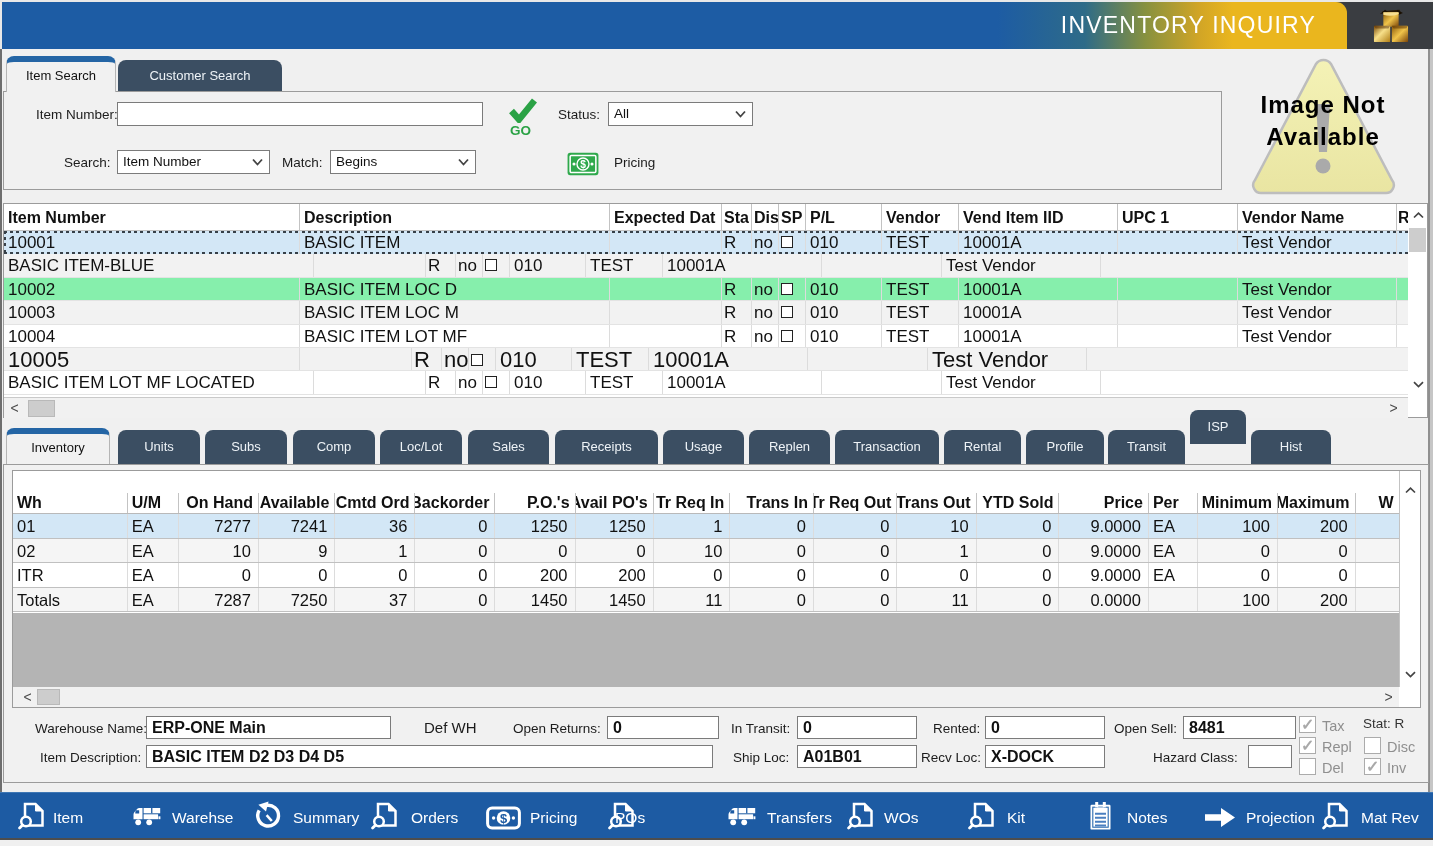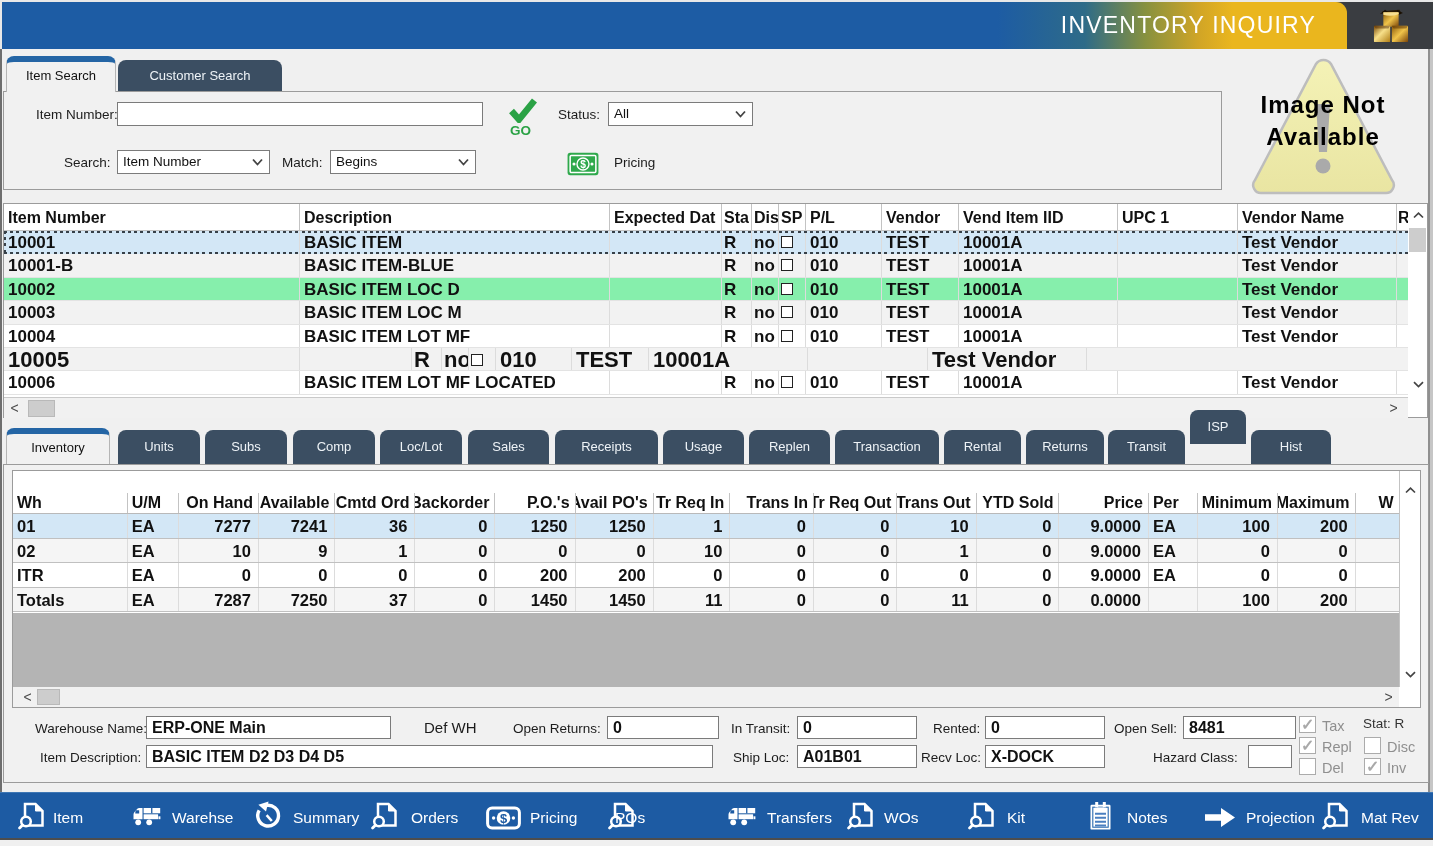--- a/index.html
+++ b/index.html
@@ -26,21 +26,21 @@
 .dd  { position:absolute; background:#fff; border:1px solid #7b7b7b; font-size:13.5px; color:#111; padding:2px 5px; line-height:17px; }
 .dd .arr { position:absolute; right:6px; top:7px; width:11px; height:8px; }
 .dd .arr svg { display:block; }
 
 
 .grid { position:absolute; background:#fff; border:1px solid #9b9b9b; }
 .hrow { display:flex; background:#fff; font-weight:bold; color:#111; }
 .hrow .c { border-right:1px solid #c3c3c3; overflow:hidden; white-space:nowrap; }
 .hrow .c.rt { direction:rtl; }
 .hrow .c.rt b { font-weight:inherit; direction:ltr; unicode-bidi:embed; }
-.drow { display:flex; color:#111; font-weight:bold; }
+.drow { display:flex; color:#111; font-weight:normal; }
 .drow .c { border-right:1px solid #dcdcdc; overflow:hidden; white-space:nowrap; }
 .c { padding:0 4px; }
 .rt { text-align:right; }
 #invgrid .drow .c.rt { padding-right:7px; }
 #invgrid .hrow .c.rt { padding-right:5px; }
 
 .dashh { position:absolute; left:0; right:0; height:2px; background:repeating-linear-gradient(90deg,#374048 0 3px,transparent 3px 6.2px); }
 .dashv { position:absolute; top:0; bottom:0; width:2px; background:repeating-linear-gradient(180deg,#374048 0 3px,transparent 3px 6.2px); }
 
 .sb { position:absolute; background:#f1f1f1; }
@@ -172,21 +172,20 @@
         <div class="c" style="width:159px; ">10001A</div>
         <div class="c" style="width:120px; "></div>
         <div class="c" style="width:159px; ">Test Vendor</div>
         <div class="c" style="width:11px; padding:0 2px;border-right:none;"></div>
         <div class="dashh" style="top:0;"></div>
         <div class="dashh" style="bottom:0;"></div>
         <div class="dashv" style="left:0;"></div>
         <div class="dashv" style="right:0;"></div>
       </div>
       <div class="drow" style="font-size:17px; height:23.4px; line-height:23px; background:#f2f2f2; border-bottom:1px solid #e3e3e3;">
-        <div class="c" style="width:296px; ">10001-B</div>
         <div class="c" style="width:310px; ">BASIC ITEM-BLUE</div>
         <div class="c" style="width:112px; "></div>
         <div class="c" style="width:30px; padding:0 2px;">R</div>
         <div class="c" style="width:27px; padding:0 2px;">no</div>
         <div class="c" style="width:27px; padding:0 2px;"><span style="display:inline-block;width:12px;height:12px;border:1px solid #222;background:#fff;vertical-align:middle;margin-top:-3px;"></span></div>
         <div class="c" style="width:76px; ">010</div>
         <div class="c" style="width:77px; ">TEST</div>
         <div class="c" style="width:159px; ">10001A</div>
         <div class="c" style="width:120px; "></div>
         <div class="c" style="width:159px; ">Test Vendor</div>
@@ -241,21 +240,20 @@
         <div class="c" style="width:27px; padding:0 2px;">no</div>
         <div class="c" style="width:27px; padding:0 2px;"><span style="display:inline-block;width:12px;height:12px;border:1px solid #222;background:#fff;vertical-align:middle;margin-top:-3px;"></span></div>
         <div class="c" style="width:76px; ">010</div>
         <div class="c" style="width:77px; ">TEST</div>
         <div class="c" style="width:159px; ">10001A</div>
         <div class="c" style="width:120px; "></div>
         <div class="c" style="width:159px; ">Test Vendor</div>
         <div class="c" style="width:11px; padding:0 2px;border-right:none;"></div>
       </div>
       <div class="drow" style="font-size:17px; height:23.4px; line-height:23px; background:#fff; border-bottom:1px solid #e3e3e3;">
-        <div class="c" style="width:296px; ">10006</div>
         <div class="c" style="width:310px; ">BASIC ITEM LOT MF LOCATED</div>
         <div class="c" style="width:112px; "></div>
         <div class="c" style="width:30px; padding:0 2px;">R</div>
         <div class="c" style="width:27px; padding:0 2px;">no</div>
         <div class="c" style="width:27px; padding:0 2px;"><span style="display:inline-block;width:12px;height:12px;border:1px solid #222;background:#fff;vertical-align:middle;margin-top:-3px;"></span></div>
         <div class="c" style="width:76px; ">010</div>
         <div class="c" style="width:77px; ">TEST</div>
         <div class="c" style="width:159px; ">10001A</div>
         <div class="c" style="width:120px; "></div>
         <div class="c" style="width:159px; ">Test Vendor</div>
@@ -283,21 +281,21 @@
   <div class="tab" style="left:118px; top:430px; width:82px; height:34px; line-height:33px;">Units</div>
   <div class="tab" style="left:205px; top:430px; width:82px; height:34px; line-height:33px;">Subs</div>
   <div class="tab" style="left:293px; top:430px; width:82px; height:34px; line-height:33px;">Comp</div>
   <div class="tab" style="left:380px; top:430px; width:82px; height:34px; line-height:33px;">Loc/Lot</div>
   <div class="tab" style="left:468px; top:430px; width:81px; height:34px; line-height:33px;">Sales</div>
   <div class="tab" style="left:555px; top:430px; width:103px; height:34px; line-height:33px;">Receipts</div>
   <div class="tab" style="left:663px; top:430px; width:81px; height:34px; line-height:33px;">Usage</div>
   <div class="tab" style="left:749px; top:430px; width:81px; height:34px; line-height:33px;">Replen</div>
   <div class="tab" style="left:835px; top:430px; width:104px; height:34px; line-height:33px;">Transaction</div>
   <div class="tab" style="left:944px; top:430px; width:77px; height:34px; line-height:33px;">Rental</div>
-  <div class="tab" style="left:1026px; top:430px; width:78px; height:34px; line-height:33px;">Returns</div>
+  <div class="tab" style="left:1026px; top:430px; width:78px; height:34px; line-height:33px;">Profile</div>
   <div class="tab" style="left:1108px; top:430px; width:77px; height:34px; line-height:33px;">Transit</div>
   <div class="tab" style="left:1190px; top:410px; width:56px; height:34px; line-height:33px;">ISP</div>
   <div class="tab" style="left:1251px; top:430px; width:80px; height:34px; line-height:33px;">Hist</div>
 
   <div id="lpanel" class="abs" style="left:3px; top:464px; width:1426px; height:319px; background:#f1f1f1; border:1px solid #9b9b9b;"></div>
   <div class="grid" id="invgrid" style="left:12px; top:470px; width:1409px; height:238px;">
     <div class="hrow" style="height:43px; line-height:20px; padding-top:22px; font-size:16px; border-bottom:1px solid #b9b9b9;">
         <div class="c" style="width:114.7px;">Wh</div>
         <div class="c" style="width:50.9px;">U/M</div>
         <div class="c rt" style="width:80.4px;"><b>On Hand</b></div>

